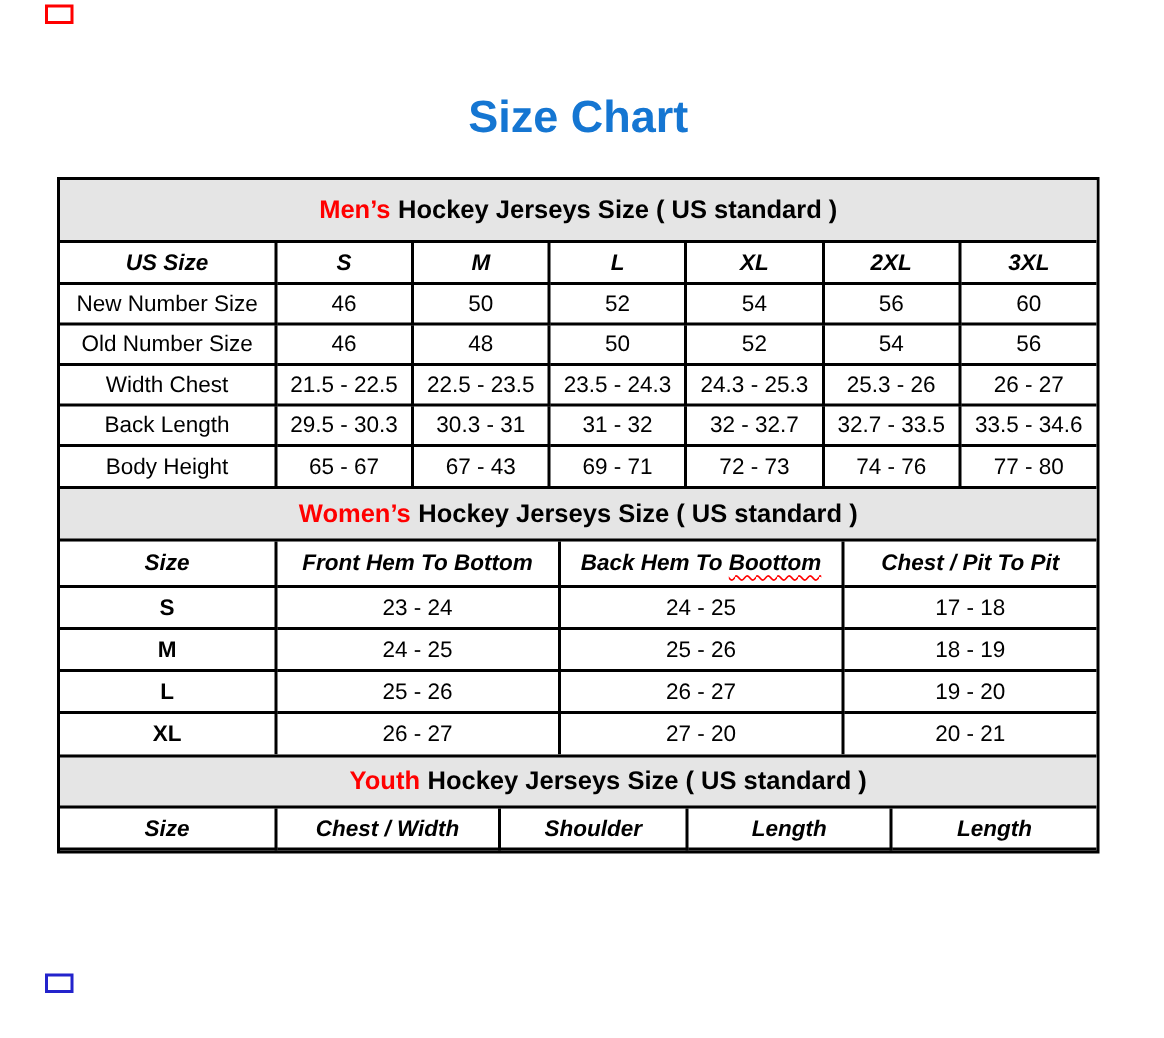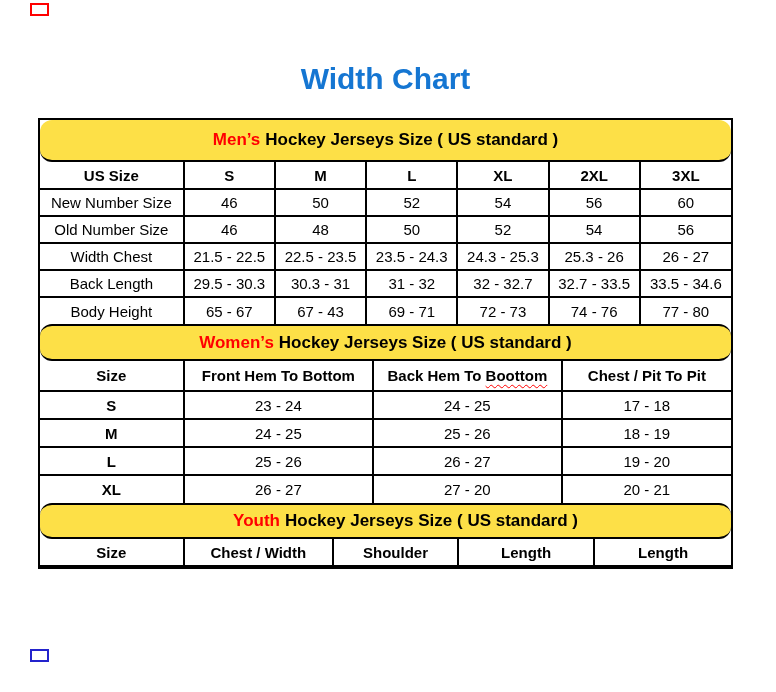--- a/index.html
+++ b/index.html
@@ -5,31 +5,31 @@
   html,body{margin:0;padding:0;background:#fff;}
   .page{position:relative;width:776px;height:692px;background:#ffffff;overflow:hidden;
         font-family:"Liberation Sans", sans-serif;color:#000;}
   .title{position:absolute;top:62px;left:38px;width:695px;margin:0;text-align:center;
          font-size:30px;font-weight:bold;color:#1576D2;letter-spacing:0px;}
   .mark{position:absolute;width:15px;height:9px;background:transparent;}
   .mark-red{left:30px;top:3px;border:2px solid #FF0000;}
   .mark-blue{left:30px;top:649px;border:2px solid #2323CC;}
   .chart{position:absolute;left:38px;top:118px;width:695px;border:2px solid #000;
          box-sizing:border-box;background:#fff;}
-  .band{background:#fde047;border-bottom:2px solid #000;display:flex;align-items:center;
-        justify-content:center;font-weight:bold;font-size:17px;border-radius:12px;}
+  .band{background:#e5e5e5;border-bottom:2px solid #000;display:flex;align-items:center;
+        justify-content:center;font-weight:bold;font-size:17px;}
   .band + table tr:first-child td, .band + table tr:first-child th{border-top:none;}
   .band-men{height:40px;}
   .band-women{height:33px;border-top:2px solid #000;}
   .band-youth{height:32px;border-top:2px solid #000;padding-left:40px;}
   .band .hl{color:#FF0000;margin-right:5px;}
   table{width:100%;border-collapse:collapse;table-layout:fixed;}
   th,td{border:2px solid #000;text-align:center;vertical-align:middle;padding:0 2px;
         font-size:15px;overflow:hidden;white-space:nowrap;}
-  th{font-weight:bold;}
+  th{font-weight:bold;font-style:italic;}
   td{font-weight:normal;}
   td.b{font-weight:bold;}
   .tbl-men tr{height:27px;}
   .tbl-women tr{height:28px;}
   .tbl-women tr.hdr{height:30px;}
   .tbl-youth tr{height:31px;}
   .tbl-youth tr.hdr{height:27px;}
   table tr:first-child th{border-top:none;}
   table tr:last-child td{border-bottom:none;}
   table tr th:first-child, table tr td:first-child{border-left:none;}
@@ -38,21 +38,21 @@
       text-decoration-color:#FF0000;text-decoration-thickness:1px;text-underline-offset:3px;}
 </style>
 </head>
 <body>
 
 <div class="page">
 
   <div class="mark mark-red"></div>
   <div class="mark mark-blue"></div>
 
-  <h1 class="title">Width Chart</h1>
+  <h1 class="title">Size Chart</h1>
 
   <div class="chart">
 
     <div class="band band-men">
       <span class="hl">Men’s</span>
       <span>Hockey Jerseys Size ( US standard )</span>
     </div>
     <table class="tbl-men">
       <colgroup>
         <col style="width:20.8%">

